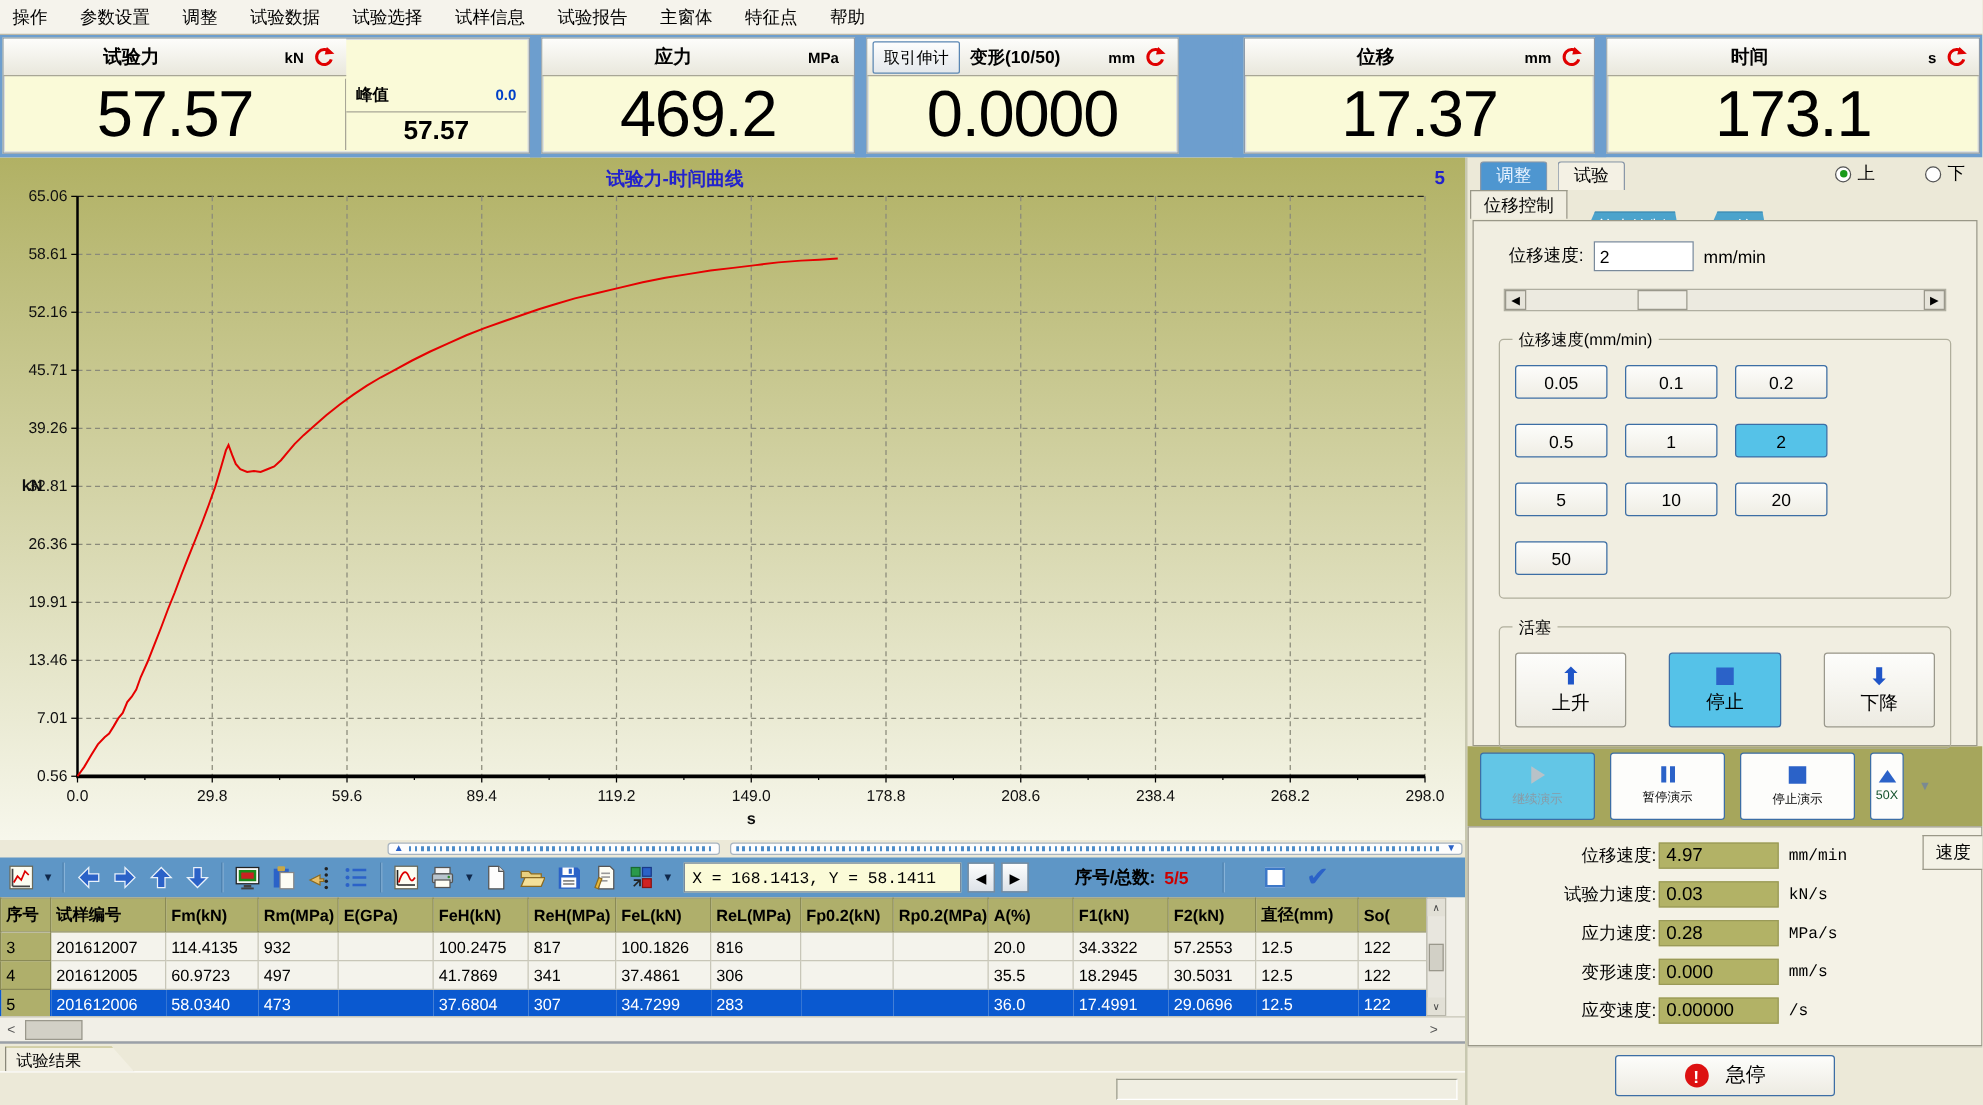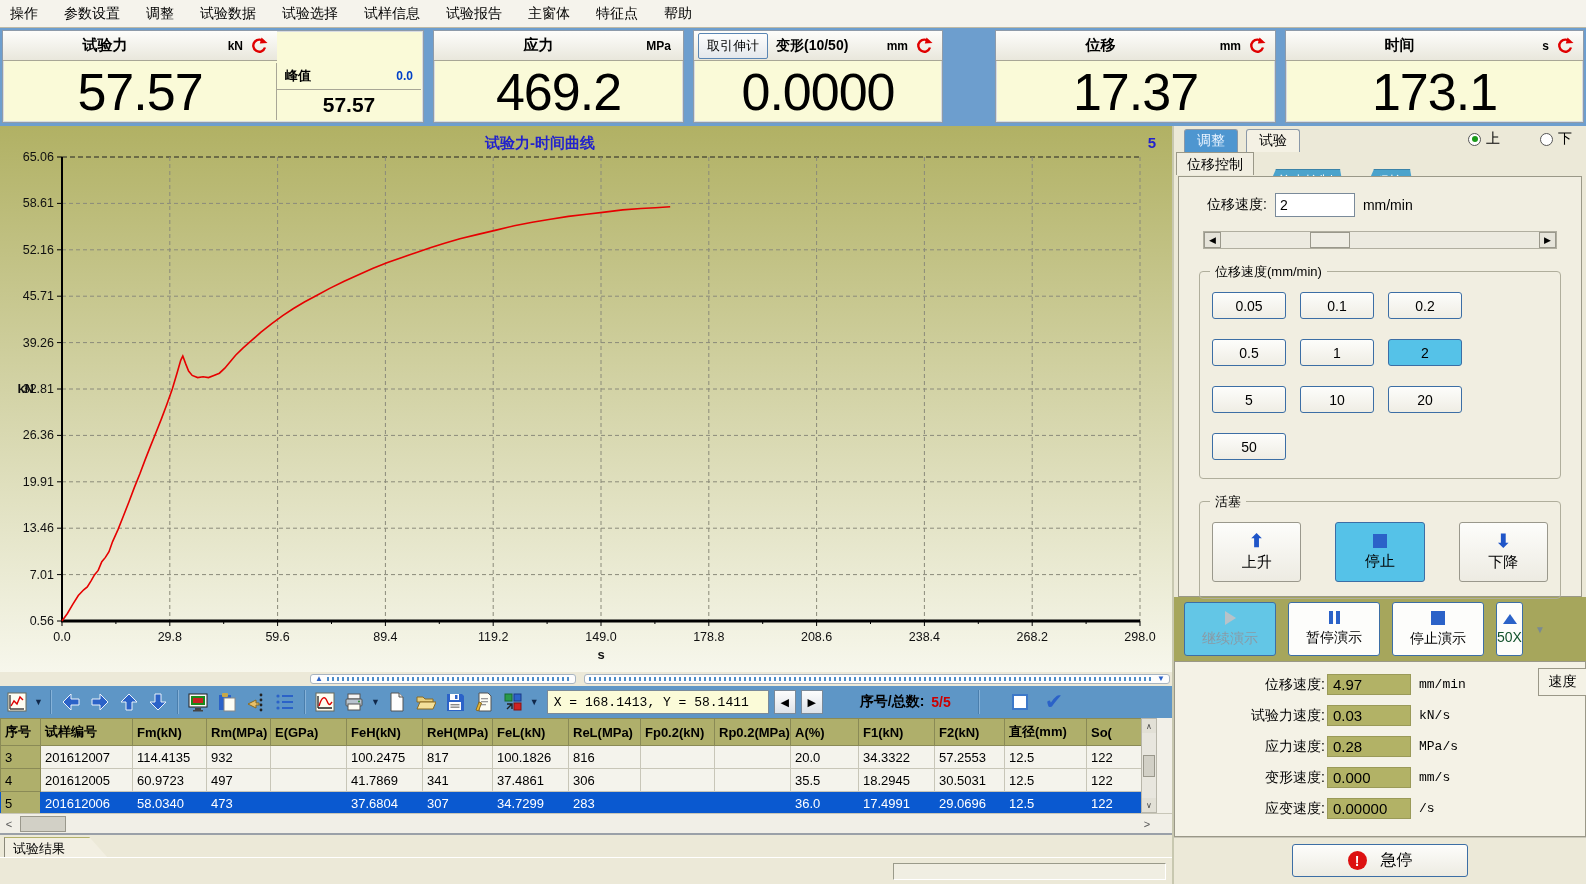--- a/index.html
+++ b/index.html
@@ -109,32 +109,32 @@
   .grouplegend { position:absolute; top:-9px; left:10px; background:#F1EEE1; padding:0 5px; font-size:13px; }
   .btn-grid { display:flex; flex-wrap:wrap; gap:20px 14px; padding:4px 2px; }
   .spdbtn { width:74px; height:27px; background:linear-gradient(#FDFDFB,#EFEDE4); border:1px solid #3C6EA5; border-radius:3px; font-size:14px; cursor:pointer; }
   .spdbtn.selected { background:#55C2E8; }
   .piston-btns { display:flex; gap:34px; padding:4px 2px 2px; }
   .pistonbtn { width:92px; height:60px; background:linear-gradient(#FDFDFB,#EDEBE2); border:1px solid #9A988C; border-radius:3px; display:flex; flex-direction:column; align-items:center; justify-content:center; gap:4px; font-size:15px; cursor:pointer; }
   .pistonbtn.cyan { background:#55C2E8; border:1px solid #3C6EA5; }
   .bluearrow { color:#1F55C8; font-size:18px; line-height:16px; font-weight:700; }
   .bluesq { width:14px; height:14px; background:#2B62C8; }
   .demo-strip { height:64px; background:#A6A65C; display:flex; align-items:center; gap:12px; padding:0 0 0 10px; }
-  .demobtn { width:92px; height:54px; background:#FDFDFB; border:1px solid #3C6EA5; border-radius:3px; display:flex; flex-direction:column; align-items:center; justify-content:center; gap:5px; font-size:14px; cursor:pointer; }
+  .demobtn { width:92px; height:54px; background:#FDFDFB; border:1px solid #3C6EA5; border-radius:3px; display:flex; flex-direction:column; align-items:center; justify-content:center; gap:5px; font-size:10px; cursor:pointer; }
   .demobtn.disabled { background:#63C6E6; color:#8A9AA5; }
   .demobtn.small { width:27px; color:#14532d; }
   .pauseicon { display:flex; gap:3px; } .pauseicon i { width:4px; height:13px; background:#2B62C8; }
   .playicon { width:0; height:0; border-left:11px solid #B8C2C8; border-top:7px solid transparent; border-bottom:7px solid transparent; }
   .tri-up { width:0; height:0; border-bottom:10px solid #2B62C8; border-left:7px solid transparent; border-right:7px solid transparent; }
   .demo-caret { color:#7A8A92; font-size:10px; cursor:pointer; }
   .speed-panel { position:relative; height:176px; margin:0; background:#F4F2E6; border:1px solid #9A9888; }
   .sp-row { display:flex; align-items:center; height:29px; margin-top:2px; font-size:14px; }
   .sp-row:first-child { margin-top:8px; }
   .sp-label { width:150px; text-align:right; }
-  .sp-value { width:84px; height:21px; background:#B2B266; border:1px solid #9A9A58; margin-left:2px; padding:1px 0 0 5px; font-size:15px; }
+  .sp-value { width:96px; height:21px; background:#B2B266; border:1px solid #9A9A58; margin-left:2px; padding:1px 0 0 5px; font-size:15px; }
   .sp-unit { margin-left:8px; font-size:13px; font-family:"Liberation Mono","DejaVu Sans Mono",monospace; }
   .speed-tab { position:absolute; right:-1px; top:6px; width:48px; height:28px; background:#F4F2E6; border:1px solid #9A9888; border-right:none; display:flex; align-items:center; justify-content:center; font-size:14px; cursor:pointer; }
   .estop-row { height:46px; display:flex; align-items:center; justify-content:center; border-top:1px solid #C8C6B8; }
   .estopbtn { width:176px; height:33px; background:linear-gradient(#FDFDFB,#EDEBE2); border:1px solid #3C6EA5; border-radius:3px; display:flex; align-items:center; justify-content:center; gap:14px; font-size:16px; cursor:pointer; }
   .bang { width:19px; height:19px; border-radius:50%; background:#DD1111; color:#fff; font-weight:700; font-size:14px; display:flex; align-items:center; justify-content:center; }
 </style>
 </head>
 <body>
 
 <div class="menubar" id="menubar">

